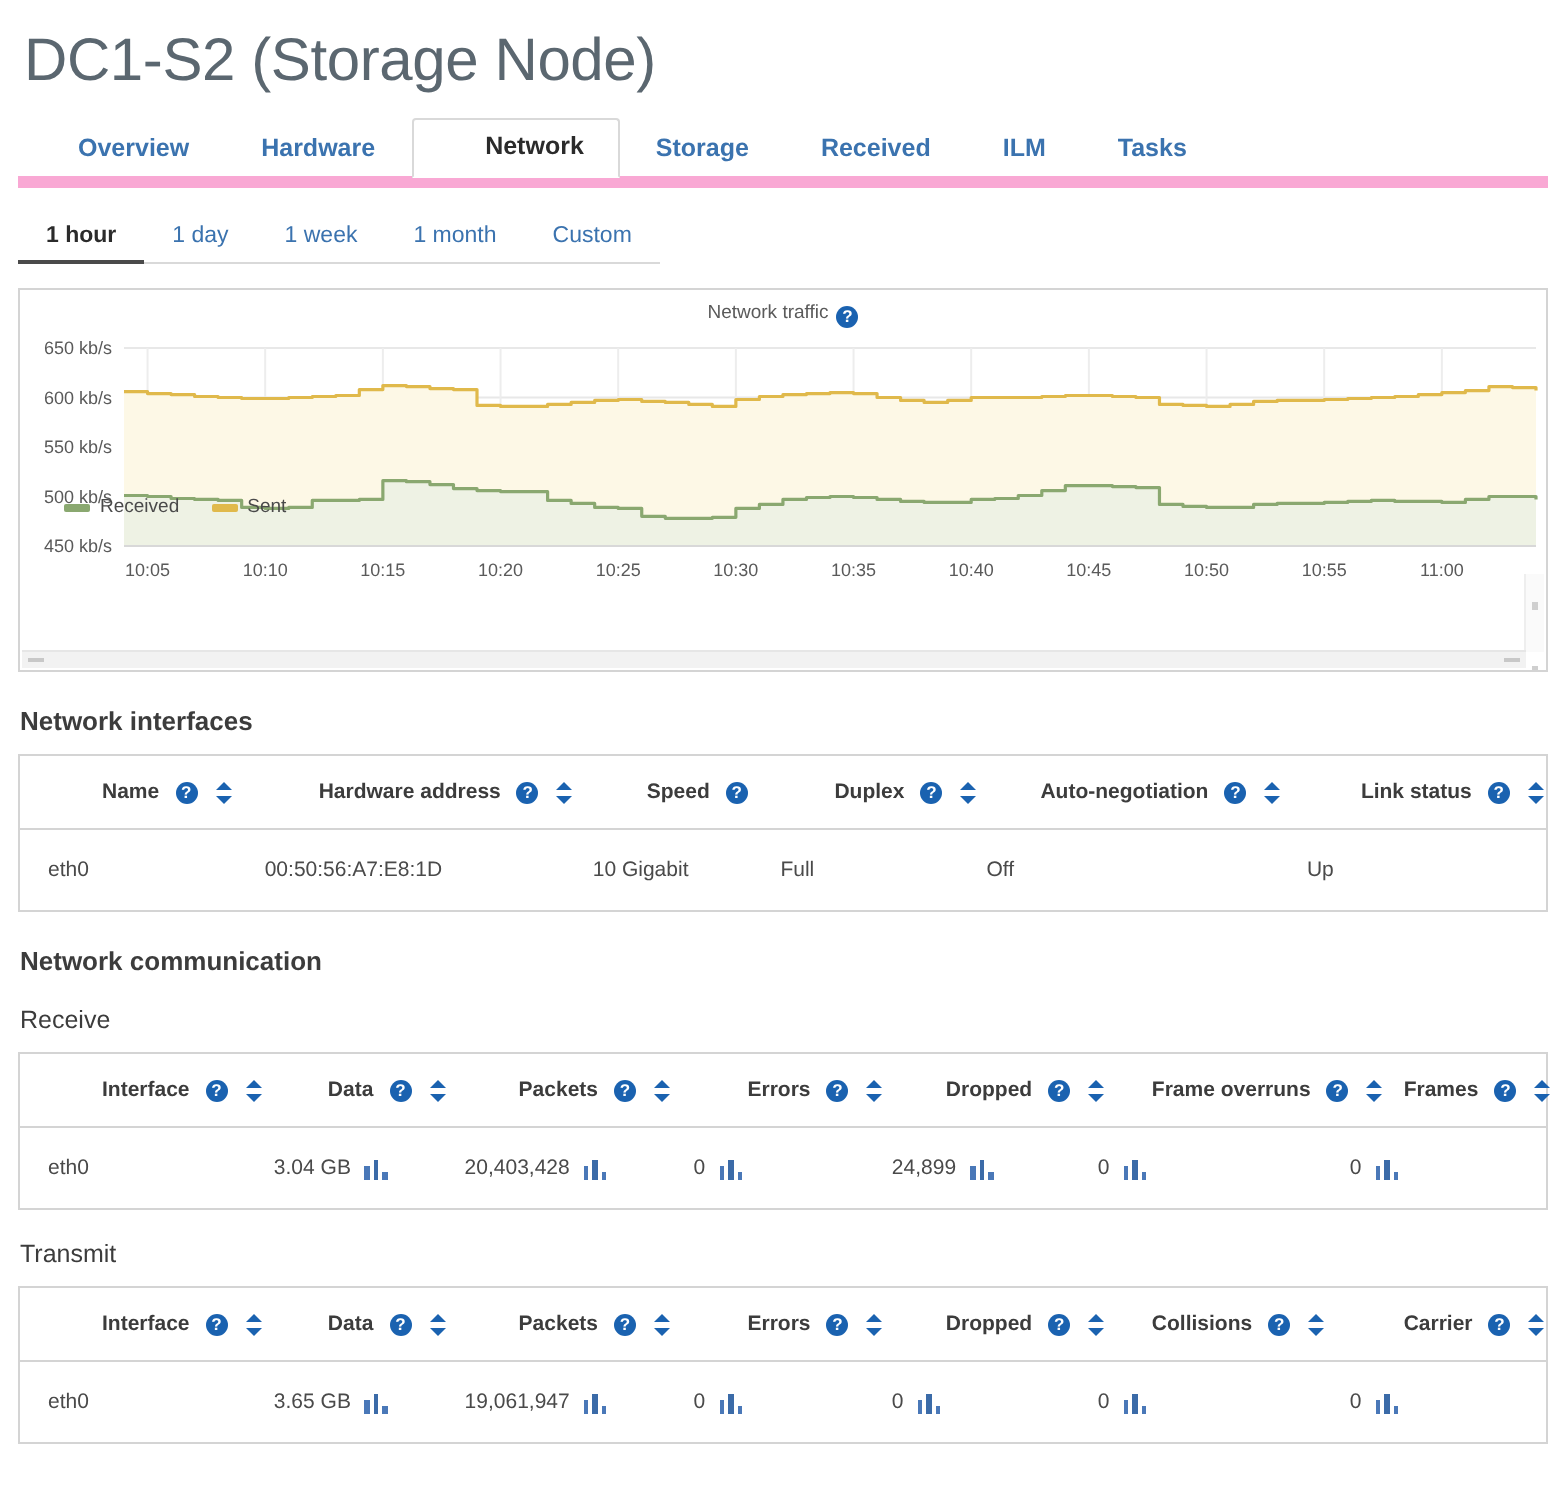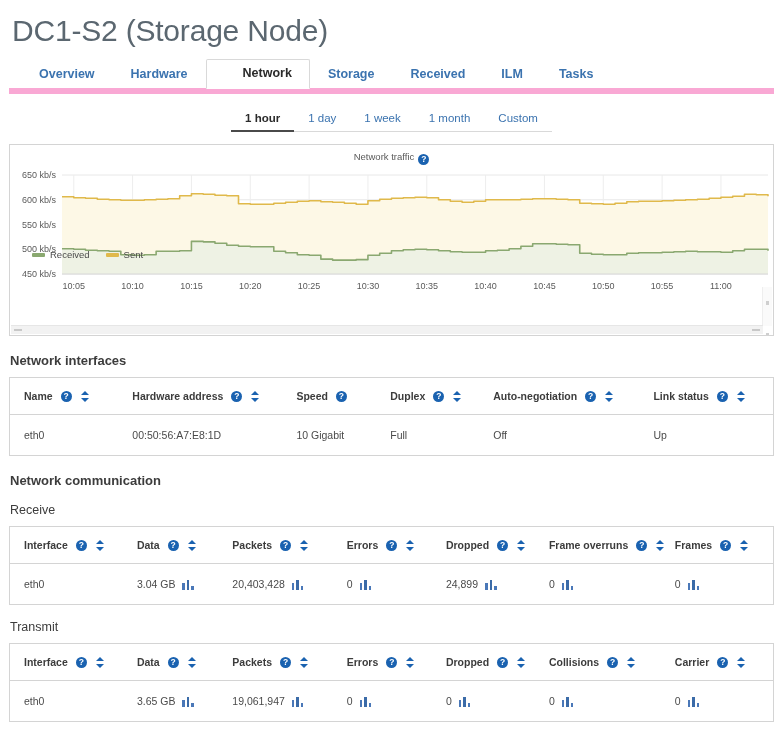--- a/index.html
+++ b/index.html
@@ -63,21 +63,20 @@
     border: 1px solid #d9d9d9;
     border-bottom: 1px solid #ffffff;
     border-radius: 2px 2px 0 0;
     padding-left: 36px;
   }
   .tab-spacer { flex: 1 1 auto; }
 
   
   .timerange {
     display: flex;
-    justify-content: center;
     margin-top: 15px;
   }
   .timerange-inner {
     display: flex;
     border-bottom: 1px solid #d9d9d9;
   }
   .trange {
     font-size: 11.5px;
     color: #3b73af;
     padding: 3px 14px 6px 14px;
@@ -211,21 +210,21 @@
   }
   table.grid tbody td {
     text-align: left;
     font-size: 10.5px;
     color: #4a4a4a;
     padding: 14px 0 14px 14px;
     white-space: nowrap;
     vertical-align: middle;
   }
   .th-inner { display: inline-flex; align-items: center; }
-  .th-label { margin-right: 4px; }
+  .th-label { margin-right: 4px; margin-left: 27px; }
   .sort-icon {
     display: inline-block;
     margin-left: 9px;
     width: 9px;
     height: 11px;
     position: relative;
     cursor: pointer;
   }
   .sort-icon::before, .sort-icon::after {
     content: "";

